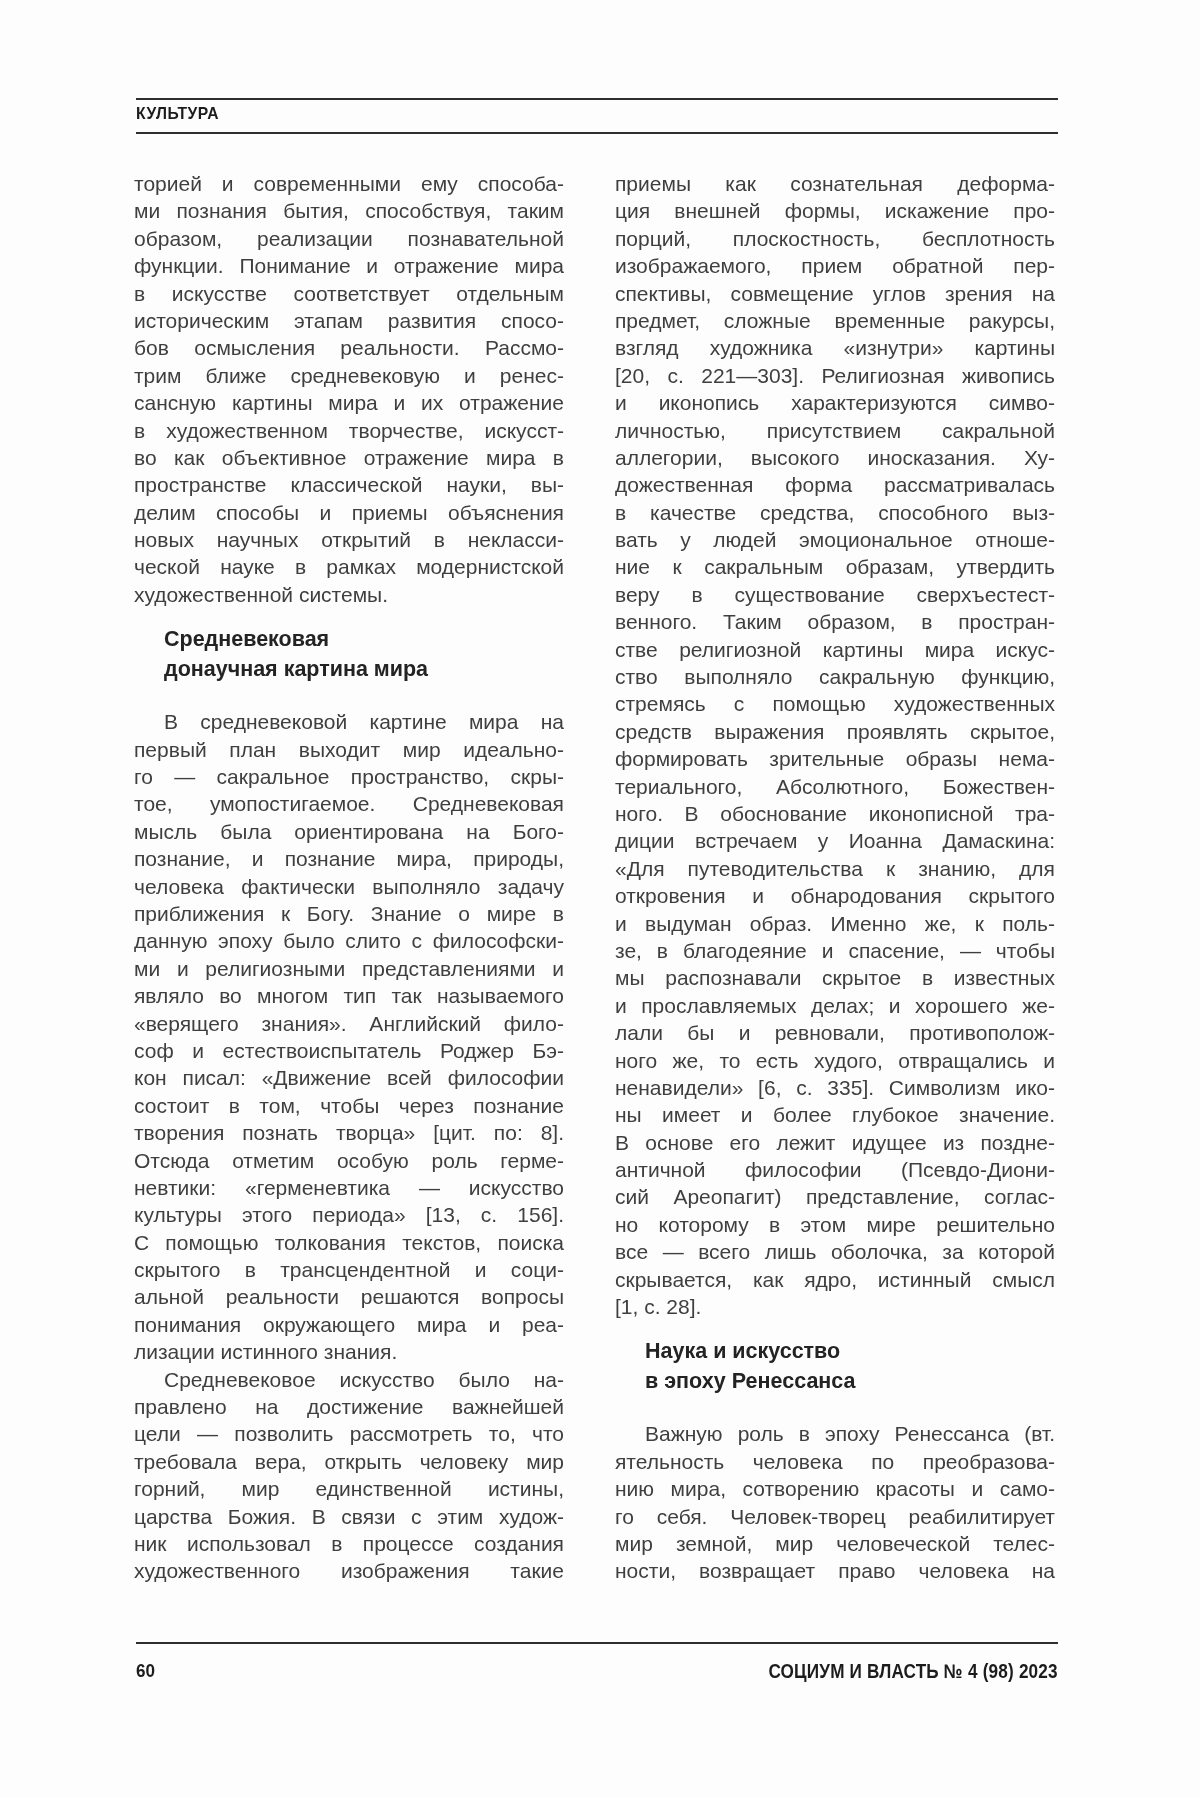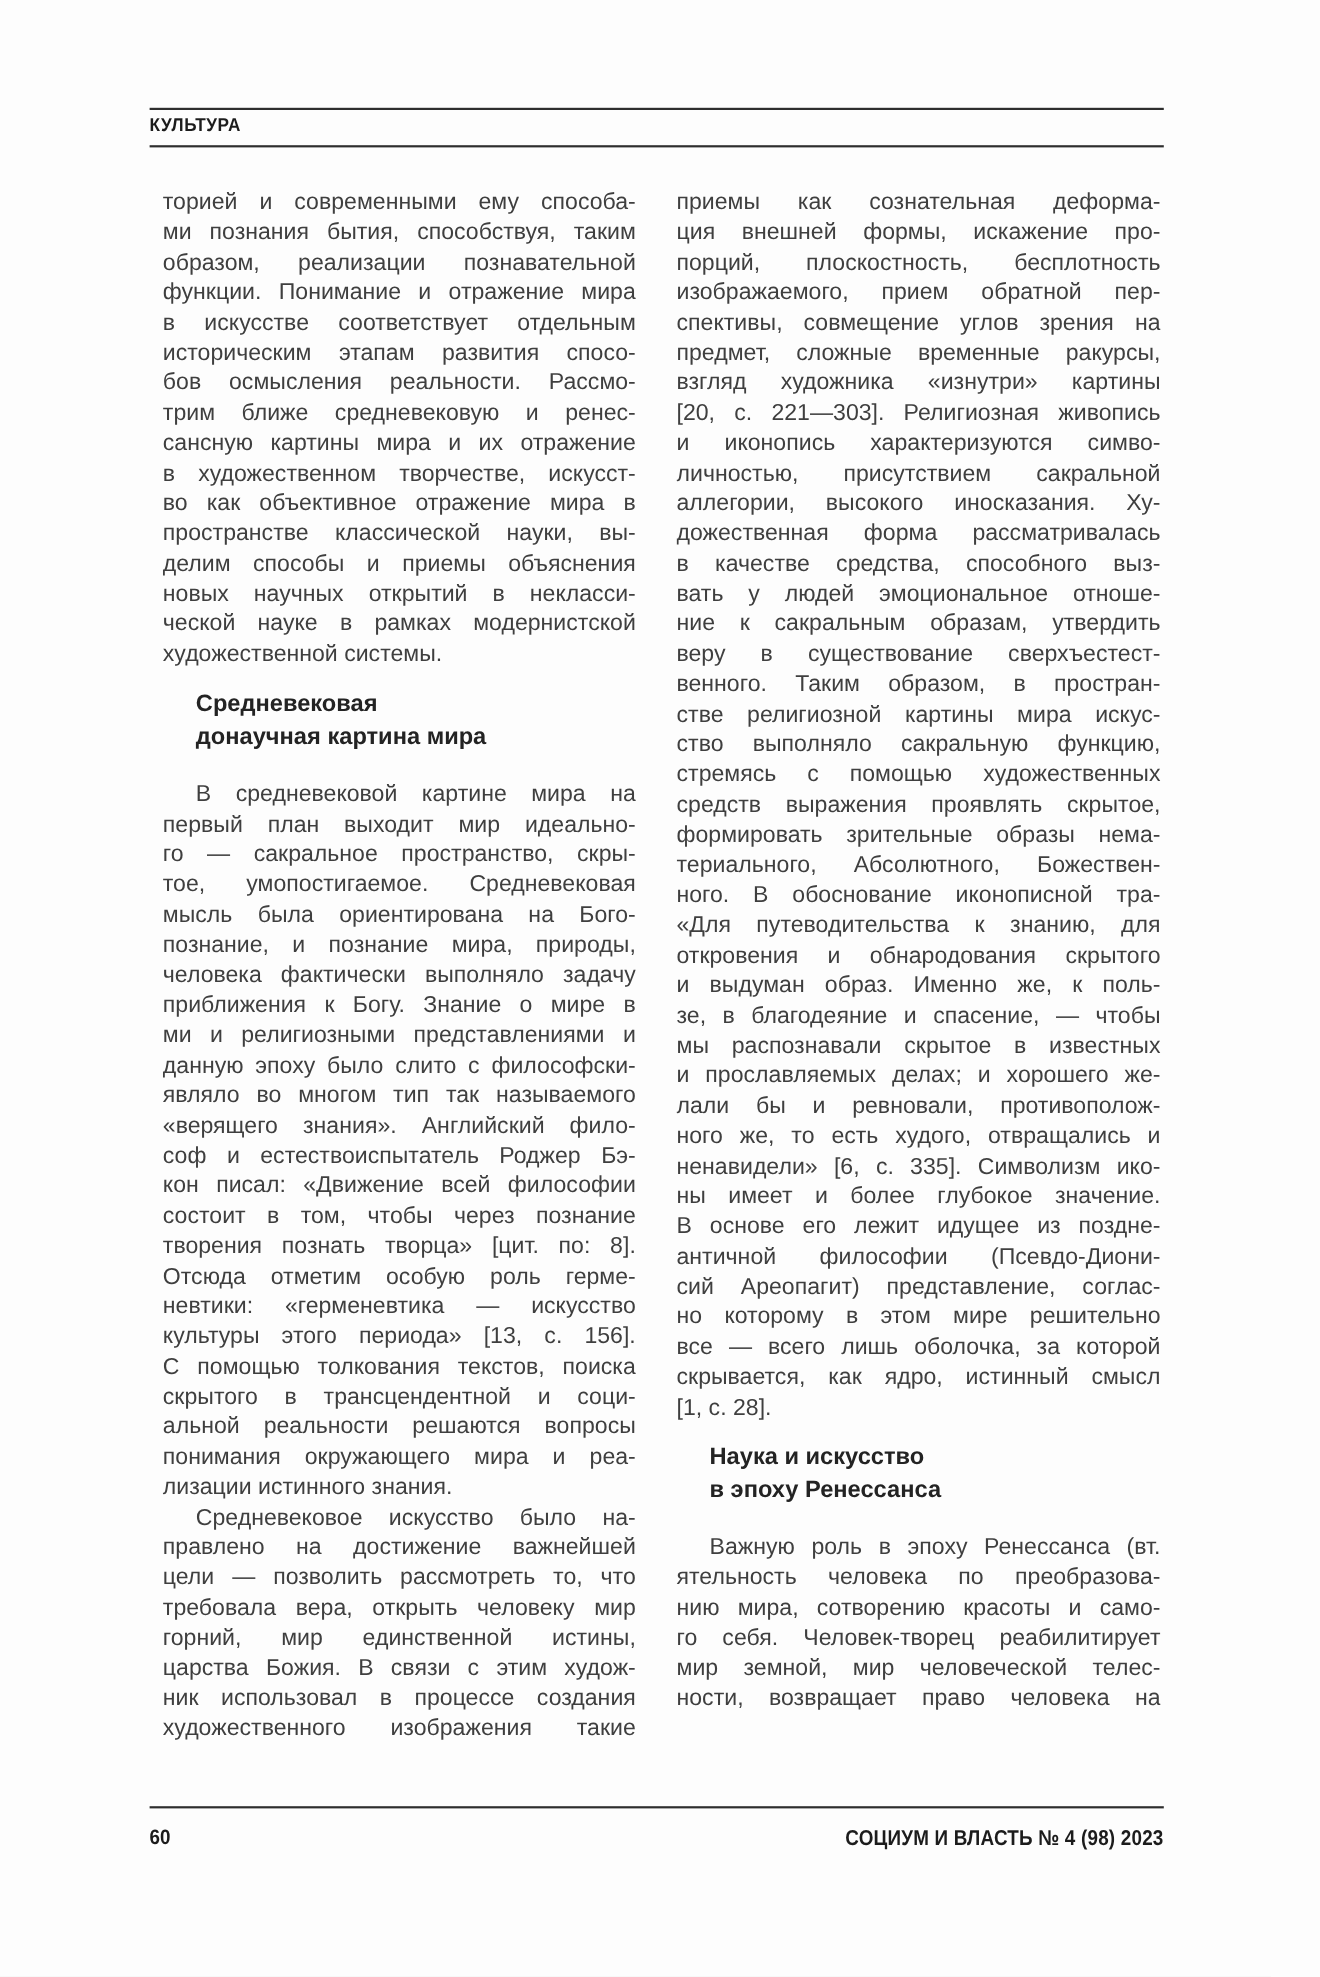--- a/index.html
+++ b/index.html
@@ -31,21 +31,21 @@
     font-weight: bold;
     letter-spacing: 0.5px;
     color: var(--ink, #1c1c1c);
     transform: scaleX(0.92);
     transform-origin: left center;
   }
   .col {
     position: absolute;
     top: 170px;
   }
-  .col-left  { left: 148px; width: 430px; }
+  .col-left  { left: 134px; width: 430px; }
   .col-right { left: 615px; width: 440px; }
   .para-block { margin: 0; }
   .tline {
     font-size: 21px;
     line-height: 27.4px;
     height: 27.4px;
     color: var(--text, #3f3f3f);
     text-align: justify;
     text-align-last: justify;
     overflow: hidden;
@@ -118,22 +118,22 @@
       </div>
       <div class="para-block">
         <div class="tline indent">В средневековой картине мира на</div>
         <div class="tline">первый план выходит мир идеально-</div>
         <div class="tline">го — сакральное пространство, скры-</div>
         <div class="tline">тое, умопостигаемое. Средневековая</div>
         <div class="tline">мысль была ориентирована на Бого-</div>
         <div class="tline">познание, и познание мира, природы,</div>
         <div class="tline">человека фактически выполняло задачу</div>
         <div class="tline">приближения к Богу. Знание о мире в</div>
+        <div class="tline">данную эпоху было слито с философски-</div>
         <div class="tline">ми и религиозными представлениями и</div>
-        <div class="tline">данную эпоху было слито с философски-</div>
         <div class="tline">являло во многом тип так называемого</div>
         <div class="tline">«верящего знания». Английский фило-</div>
         <div class="tline">соф и естествоиспытатель Роджер Бэ-</div>
         <div class="tline">кон писал: «Движение всей философии</div>
         <div class="tline">состоит в том, чтобы через познание</div>
         <div class="tline">творения познать творца» [цит. по: 8].</div>
         <div class="tline">Отсюда отметим особую роль герме-</div>
         <div class="tline">невтики: «герменевтика — искусство</div>
         <div class="tline">культуры этого периода» [13, с. 156].</div>
         <div class="tline">С помощью толкования текстов, поиска</div>
@@ -173,20 +173,21 @@
         <div class="tline">ние к сакральным образам, утвердить</div>
         <div class="tline">веру в существование сверхъестест-</div>
         <div class="tline">венного. Таким образом, в простран-</div>
         <div class="tline">стве религиозной картины мира искус-</div>
         <div class="tline">ство выполняло сакральную функцию,</div>
         <div class="tline">стремясь с помощью художественных</div>
         <div class="tline">средств выражения проявлять скрытое,</div>
         <div class="tline">формировать зрительные образы нема-</div>
         <div class="tline">териального, Абсолютного, Божествен-</div>
         <div class="tline">ного. В обоснование иконописной тра-</div>
+        <div class="tline">диции встречаем у Иоанна Дамаскина:</div>
         <div class="tline">«Для путеводительства к знанию, для</div>
         <div class="tline">откровения и обнародования скрытого</div>
         <div class="tline">и выдуман образ. Именно же, к поль-</div>
         <div class="tline">зе, в благодеяние и спасение, — чтобы</div>
         <div class="tline">мы распознавали скрытое в известных</div>
         <div class="tline">и прославляемых делах; и хорошего же-</div>
         <div class="tline">лали бы и ревновали, противополож-</div>
         <div class="tline">ного же, то есть худого, отвращались и</div>
         <div class="tline">ненавидели» [6, с. 335]. Символизм ико-</div>
         <div class="tline">ны имеет и более глубокое значение.</div>

